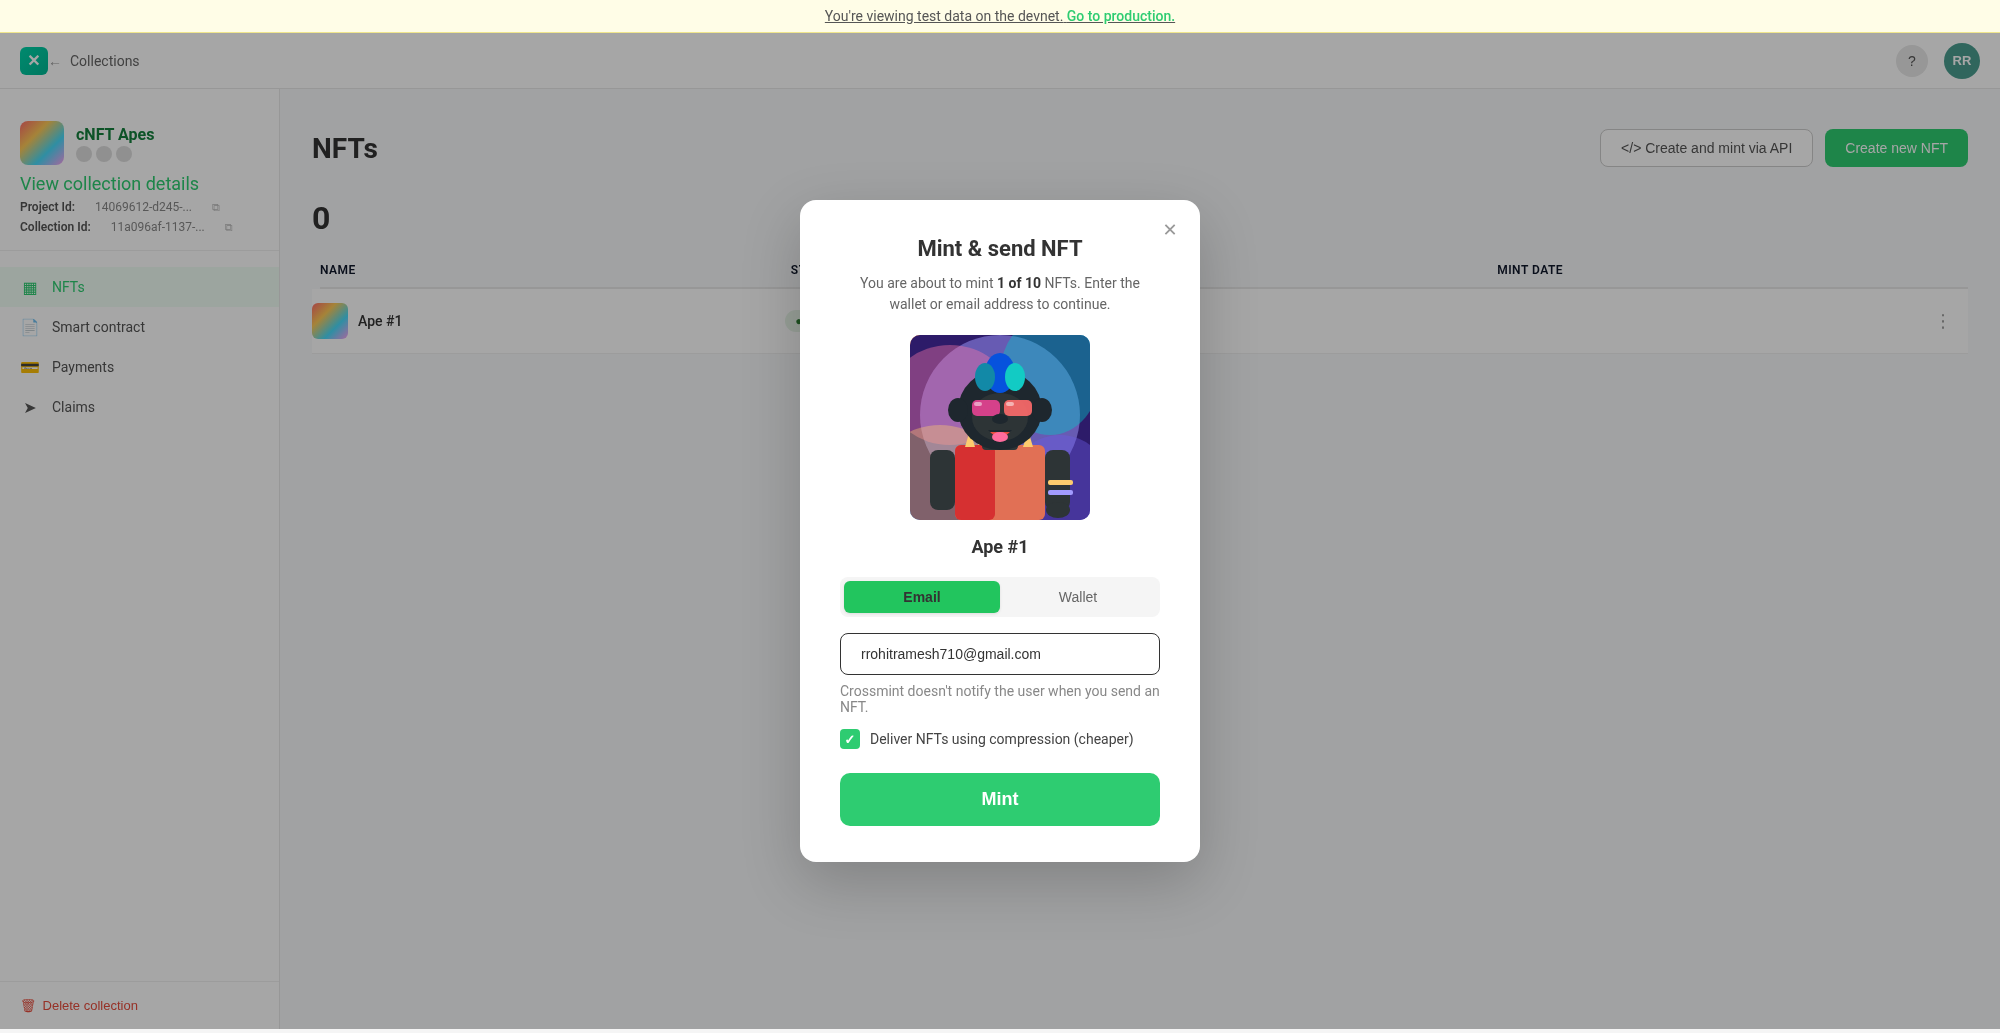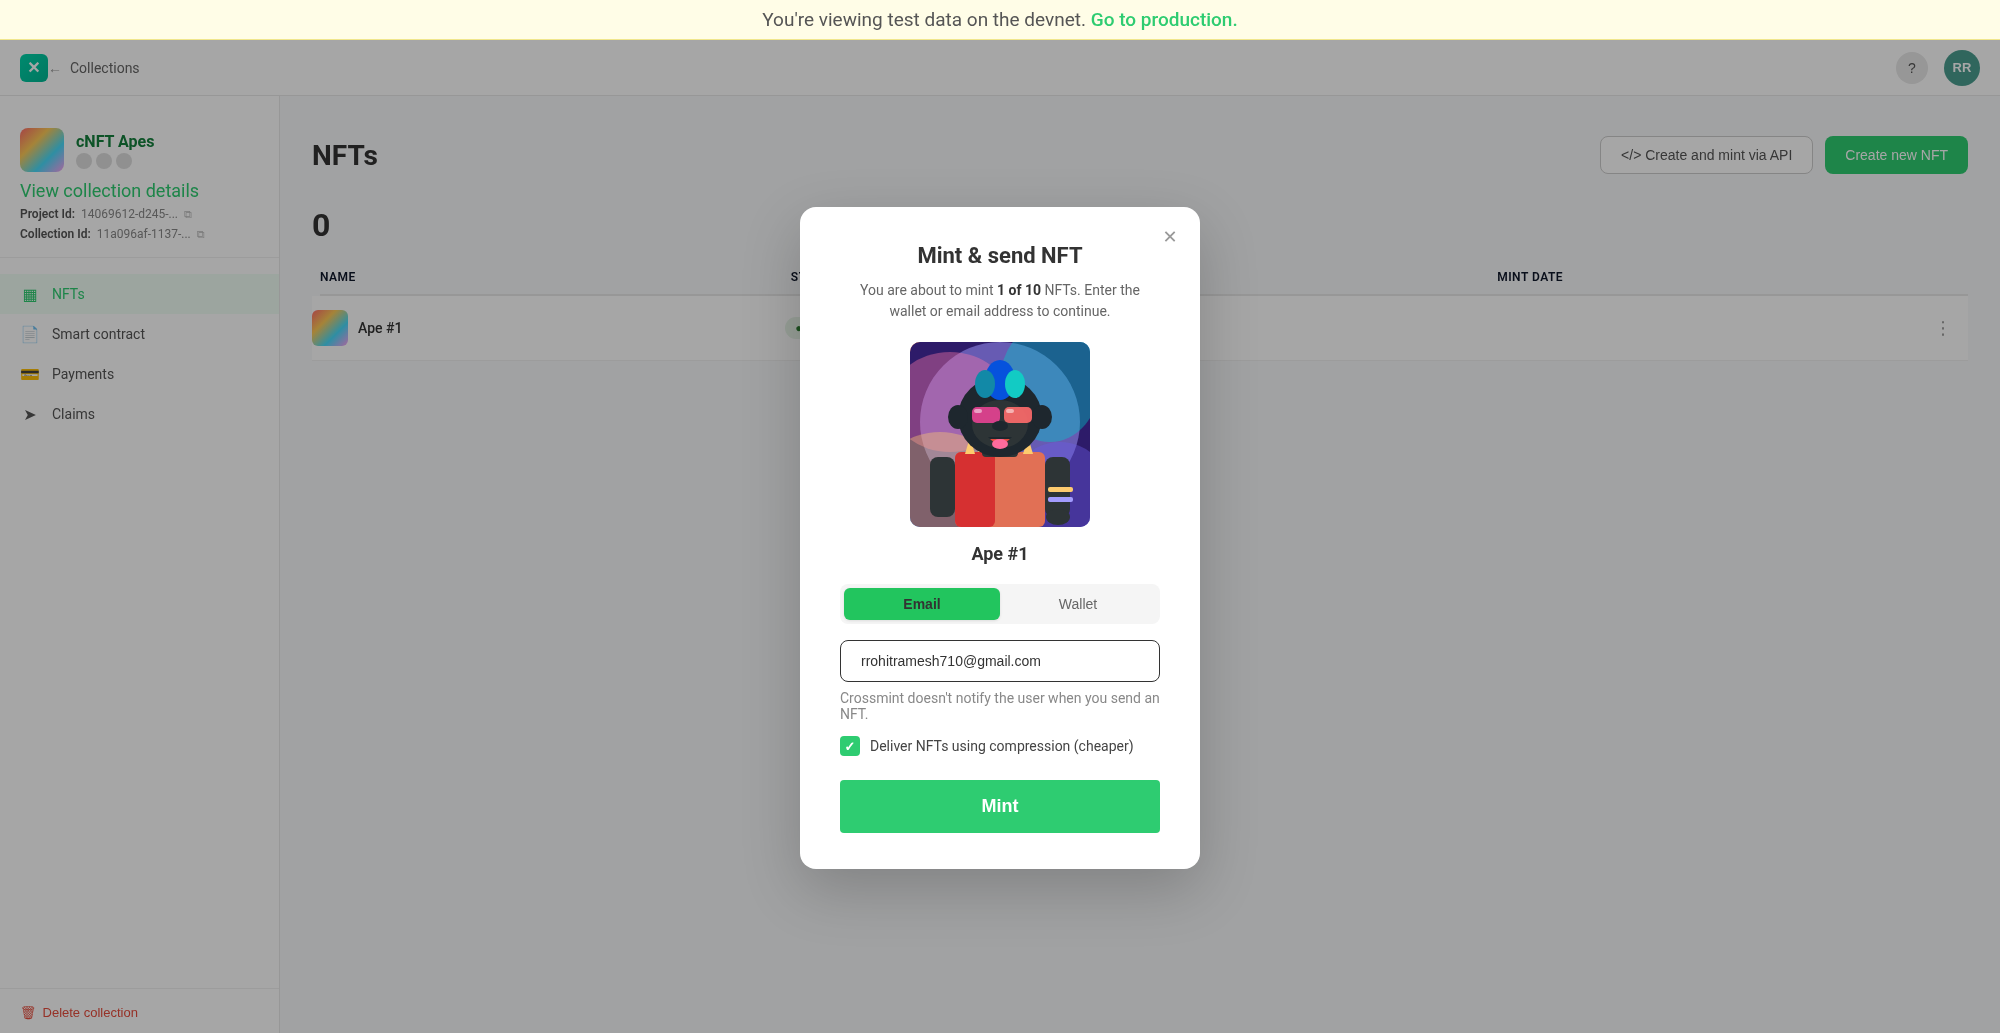--- a/index.html
+++ b/index.html
@@ -11,24 +11,25 @@
       overflow: hidden;
       position: relative;
     }
 
     
     .top-banner {
       background: #fffde7;
       border-bottom: 1px solid #f0e68c;
       text-align: center;
       padding: 8px 16px;
-      font-size: 19px;
+      font-size: 14px;
       color: #555;
       position: relative;
       z-index: 1;
+      text-decoration: underline;
     }
     .top-banner a {
       color: #2ecc71;
       text-decoration: none;
       font-weight: 500;
     }
 
     
     .app-layout {
       display: flex;
@@ -147,21 +148,21 @@
       font-size: 18px;
       color: #2ecc71;
       text-decoration: none;
       display: block;
       margin-top: 8px;
       cursor: pointer;
     }
     .meta-row {
       display: flex;
       align-items: center;
-      gap: 6px;
+      gap: 20px;
       font-size: 12px;
       color: #888;
       margin-top: 6px;
     }
     .meta-label {
       font-weight: 600;
       color: #555;
     }
     .copy-icon {
       color: #bbb;
@@ -500,21 +501,21 @@
       font-size: 14px;
       color: #444;
     }
 
     
     .mint-btn {
       width: 100%;
       padding: 16px;
       background: #2ecc71;
       border: none;
-      border-radius: 4px;
+      border-radius: 10px;
       font-size: 18px;
       font-weight: 600;
       color: #fff;
       cursor: pointer;
       transition: background 0.15s;
     }
 
     
     .xmint-logo {
       width: 28px;

